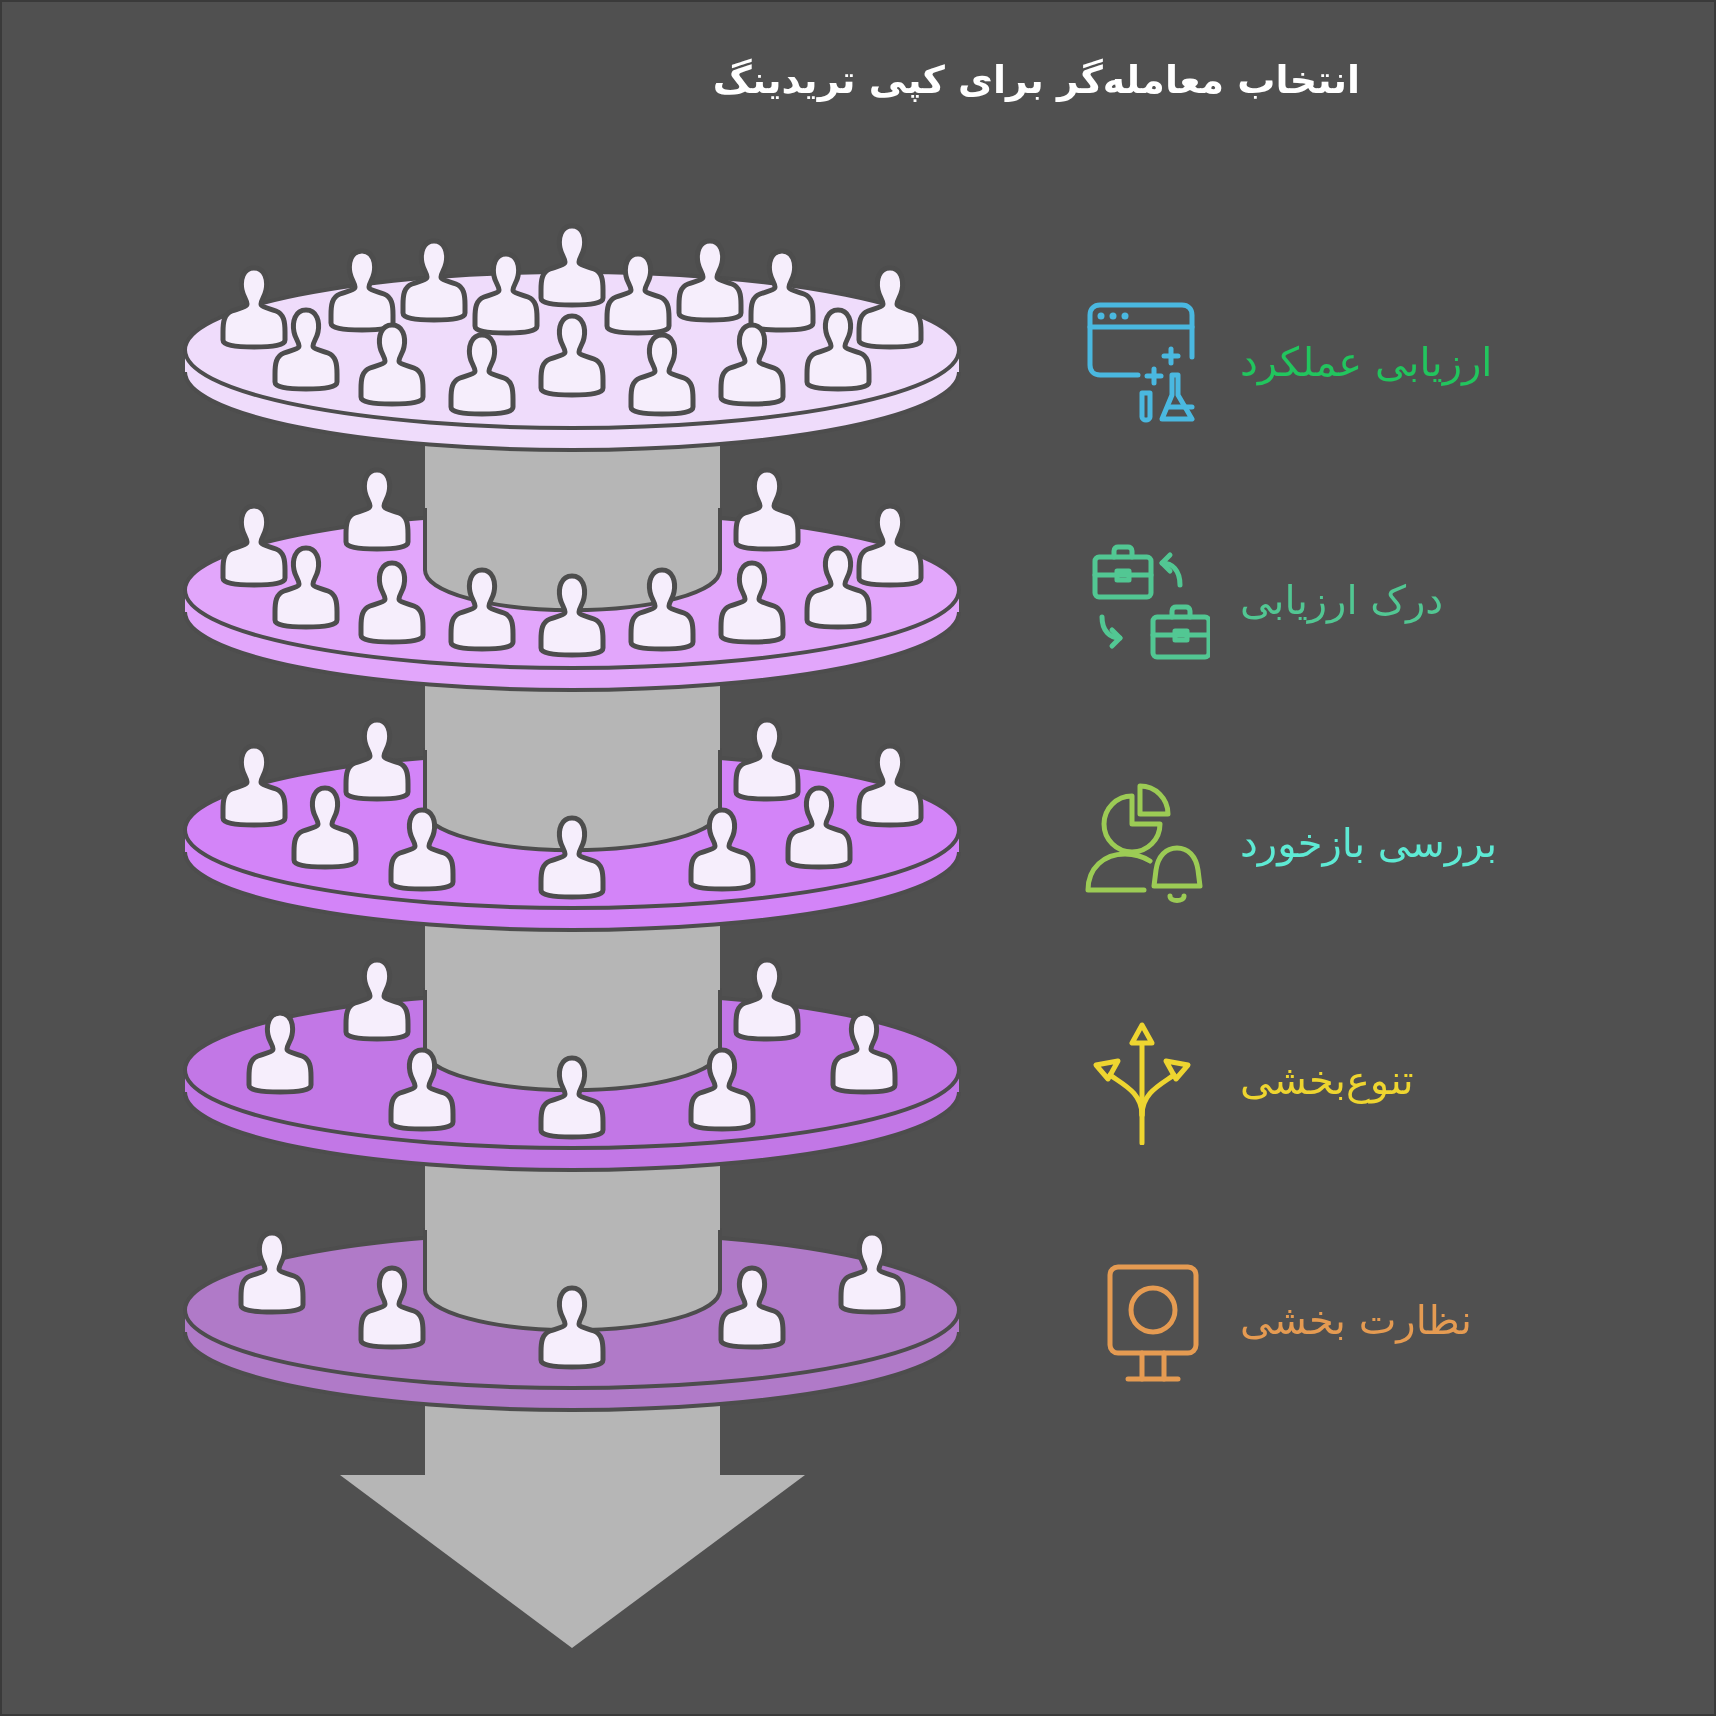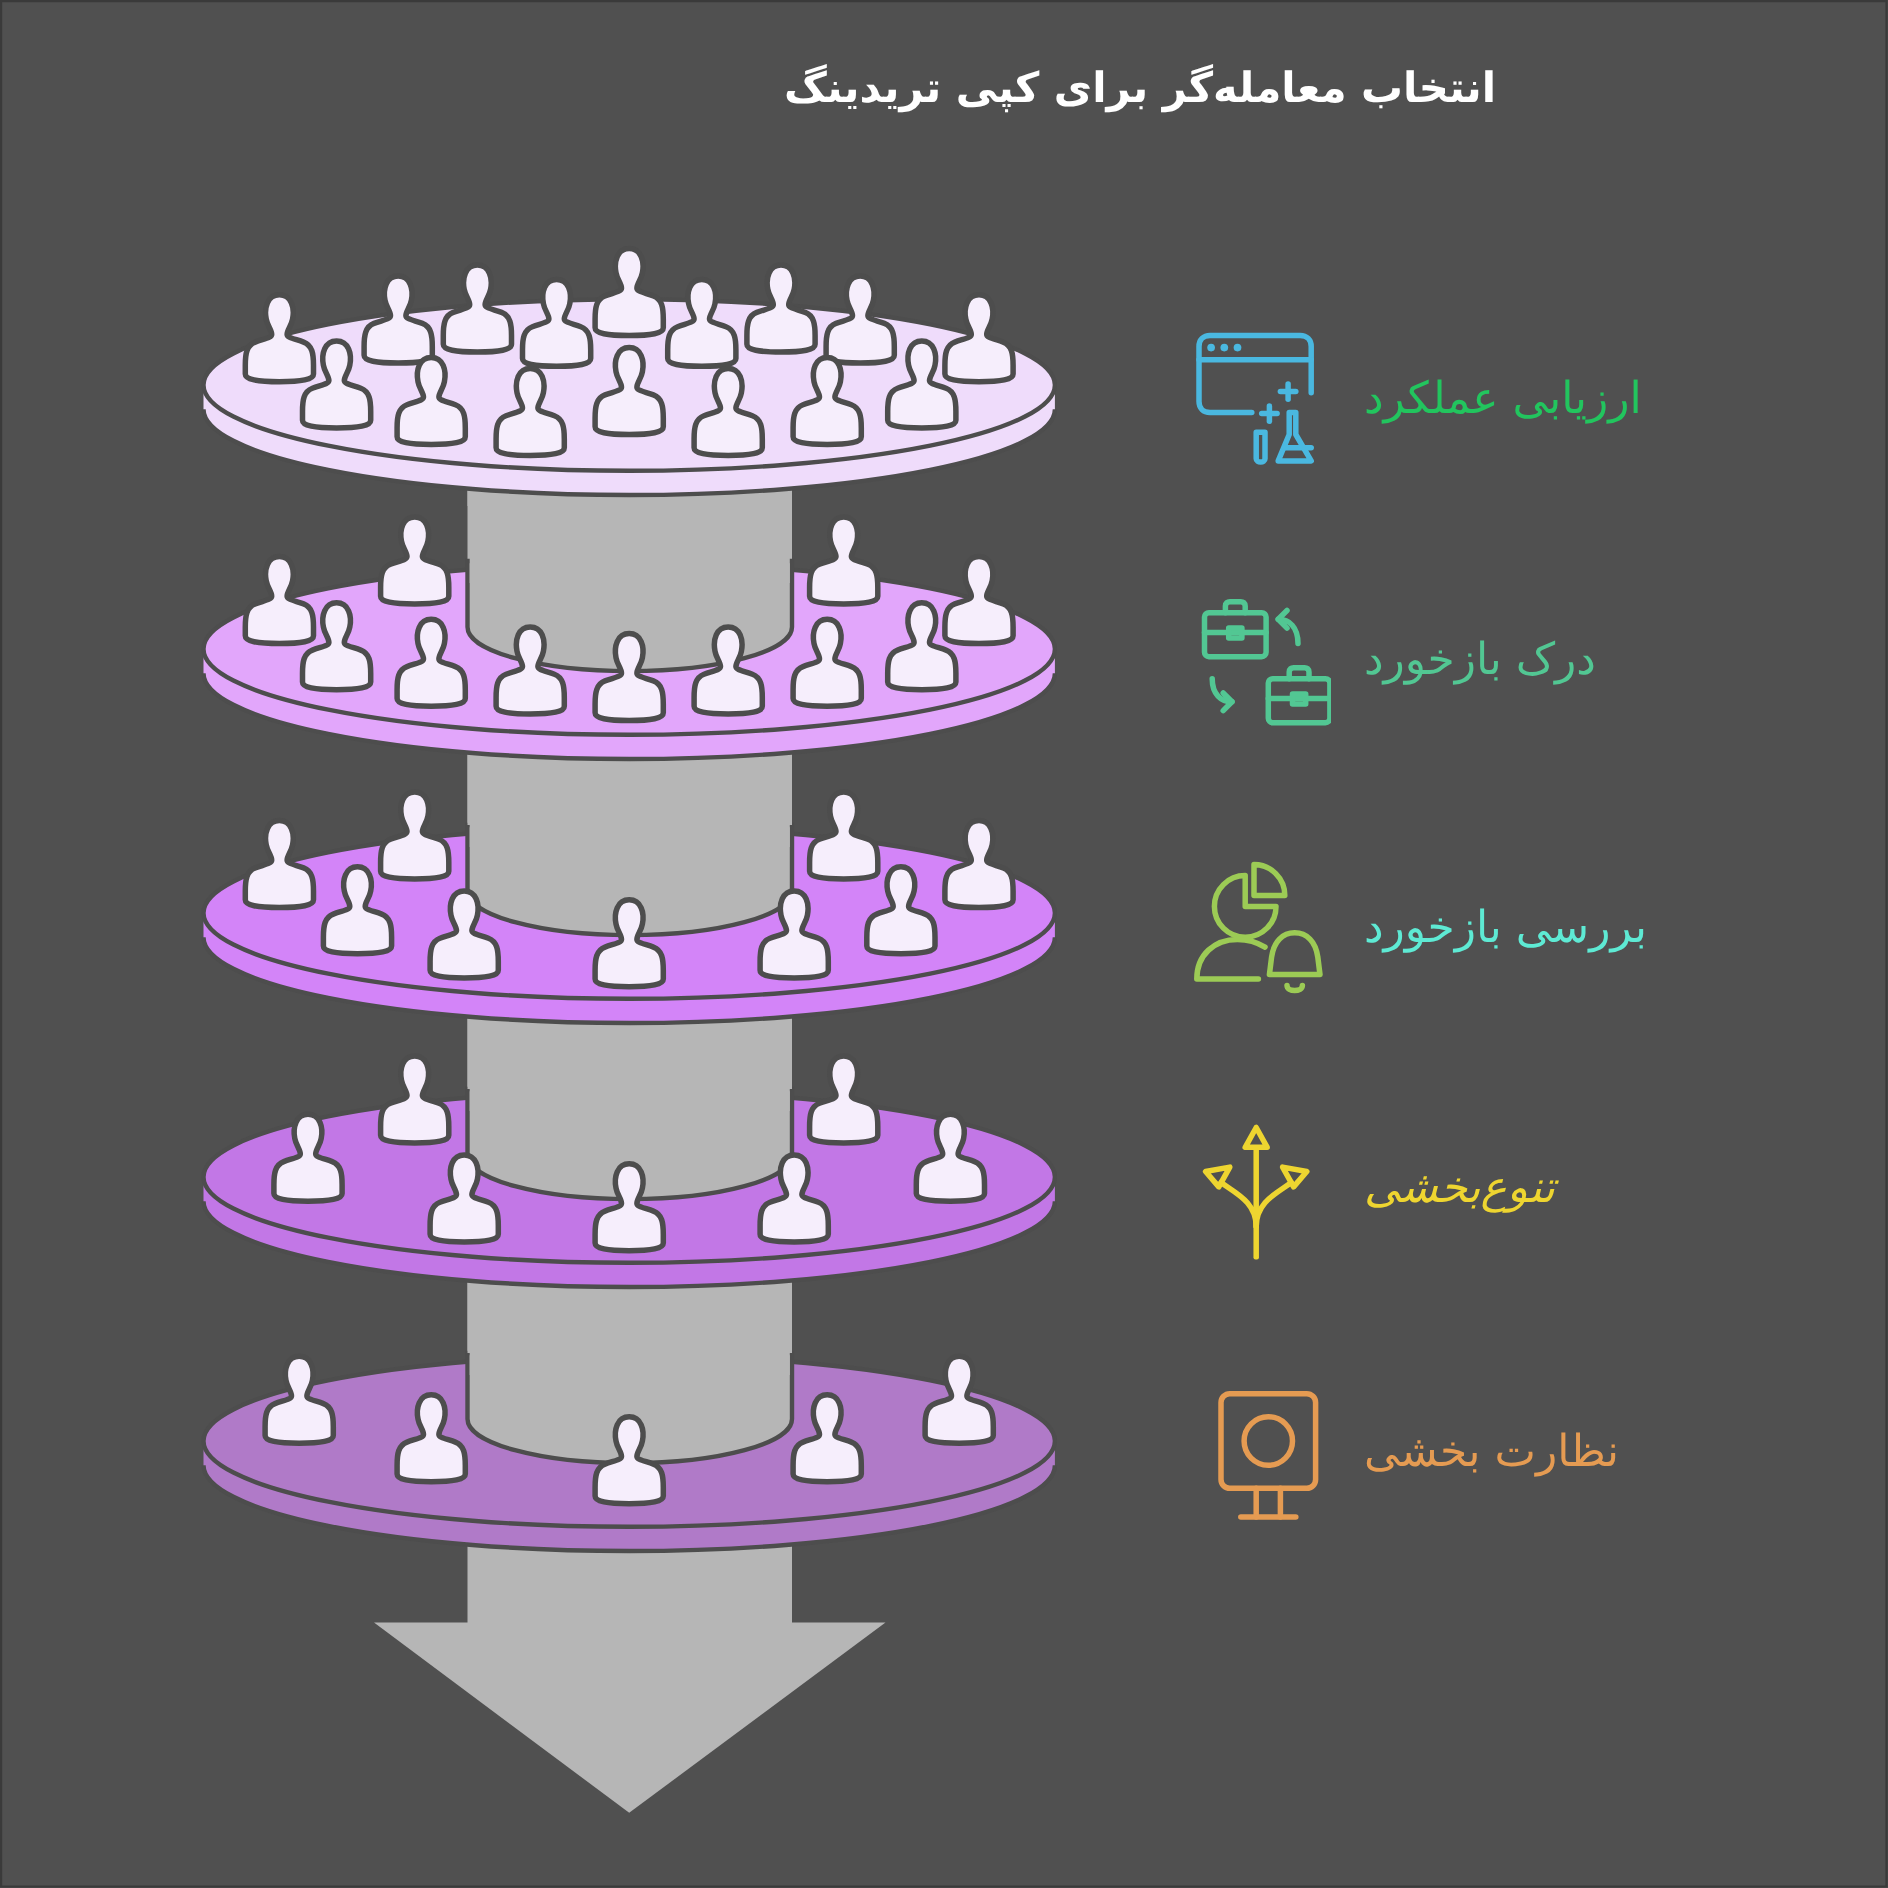--- a/index.html
+++ b/index.html
@@ -178,21 +178,21 @@
       <rect x="73" y="82" width="56" height="40" rx="4"></rect>
       <path d="M92,82 L92,76 C92,73 94,72 96,72 L106,72 C108,72 110,73 110,76 L110,82"></path>
       <line x1="73" y1="100" x2="129" y2="100"></line>
       <rect x="95" y="96" width="12" height="9"></rect>
       <path d="M100,50 C100,35 92,28 82,28"></path>
         <polyline points="90,20 82,28 90,36"></polyline>
       <path d="M22,82 C22,96 30,103 40,103"></path>
         <polyline points="32,95 40,103 32,111"></polyline>
     </g>
   </svg>
-  <div class="legend-label" style="color:#52c793;">درک بازخورد</div>
+  <div class="legend-label" style="color:#52c793;">درک ارزیابی</div>
 </div>
 
 <div class="legend-item" style="top:778px;">
   <svg class="legend-icon" viewBox="0 0 130 130">
     <g fill="none" stroke="#9ccb55" stroke-width="5" stroke-linecap="round" stroke-linejoin="round">
       <path d="M52,18 A28,28 0 1 0 80,46 L52,46 Z"></path>
       <path d="M60,8 A28,28 0 0 1 88,36 L60,36 Z"></path>
       <path d="M70,83 C62,78 54,76 45,76 C24,76 8,90 8,112 L64,112"></path>
       <path d="M74,108 L76,92 C78,78 86,70 97,70 C108,70 116,78 118,92 L120,108 Z"></path>
       <path d="M90,118 C90,124 104,124 104,118"></path>
@@ -205,21 +205,21 @@
   <svg class="legend-icon" viewBox="0 0 130 130">
     <g fill="none" stroke="#eed530" stroke-width="5" stroke-linecap="round" stroke-linejoin="round">
       <line x1="62" y1="30" x2="62" y2="128"></line>
       <polygon points="62,10 52,28 72,28"></polygon>
       <path d="M62,100 C62,78 44,70 30,60"></path>
       <path d="M62,100 C62,78 80,70 94,60"></path>
       <polygon points="16,50 38,46 28,64"></polygon>
       <polygon points="108,50 86,46 96,64"></polygon>
     </g>
   </svg>
-  <div class="legend-label" style="color:#eed530;font-style:italic;">تنوع‌بخشی</div>
+  <div class="legend-label" style="color:#eed530;">تنوع‌بخشی</div>
 </div>
 
 <div class="legend-item" style="top:1255px;">
   <svg class="legend-icon" viewBox="0 0 130 130">
     <g fill="none" stroke="#e59b52" stroke-width="5" stroke-linecap="round" stroke-linejoin="round">
       <rect x="30" y="12" width="86" height="86" rx="8"></rect>
       <circle cx="73" cy="55" r="22"></circle>
       <line x1="62" y1="98" x2="62" y2="124"></line>
       <line x1="84" y1="98" x2="84" y2="124"></line>
       <line x1="48" y1="124" x2="98" y2="124"></line>

